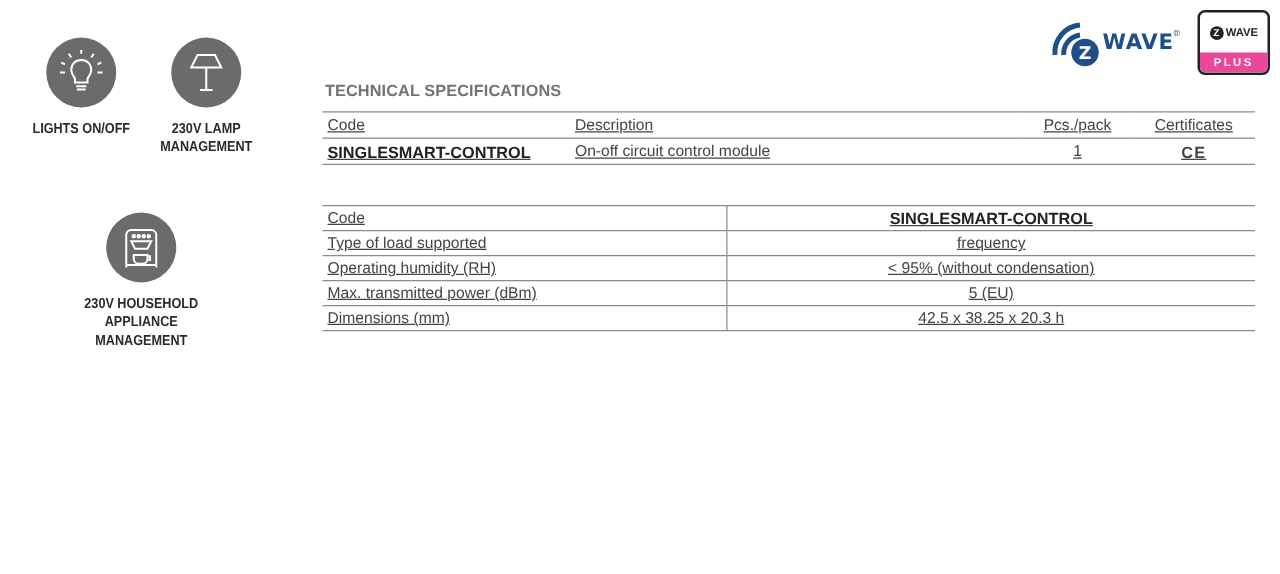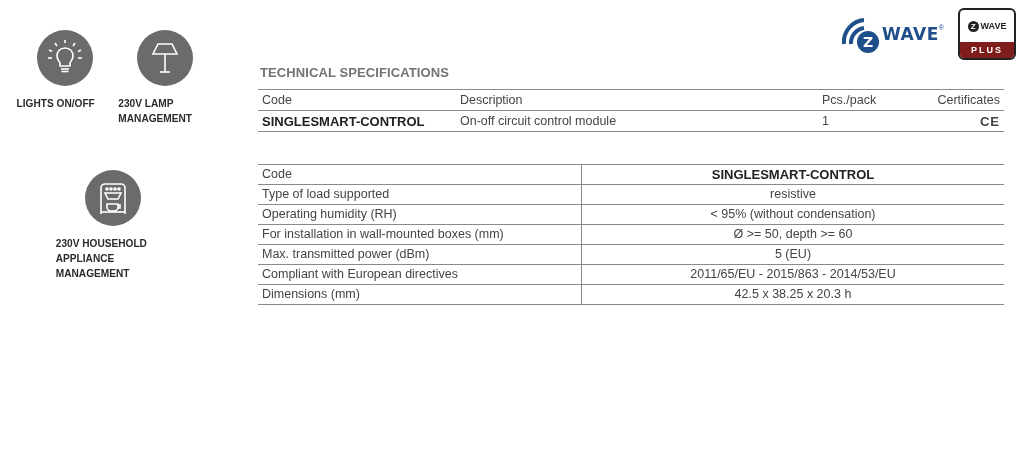--- a/index.html
+++ b/index.html
@@ -1,46 +1,46 @@
 <!DOCTYPE html>
 <html><head>
 <meta charset="utf-8">
 <style>
   html, body { margin:0; padding:0; background:#ffffff; }
   body { width:1024px; height:459px; position:relative; overflow:hidden;
          font-family:"Liberation Sans", sans-serif; color:#3a3a3a; }
-  .feature { position:absolute; }
+  .feature { position:absolute; text-align:center; }
   .feature .circle { width:56px; height:56px; border-radius:50%; background:#6b6b6b;
                      margin:0 auto; display:flex; align-items:center; justify-content:center; }
   .feature .lbl { font-family:"Liberation Sans", sans-serif; font-weight:bold; font-size:11.5px;
                   color:#2a2a2a; line-height:15px; margin-top:10px; transform:scaleX(0.88);
                   white-space:nowrap; }
   #f1 { left:10px; top:30px; width:110px; }
   #f2 { left:112px; top:30px; width:106px; }
   #f3 { left:48px; top:170px; width:130px; }
 
   .logos { position:absolute; top:8px; right:8px; display:flex; align-items:center; gap:14px; }
   .zwave-logo { display:flex; align-items:center; }
   .zwave-word { font-weight:bold; font-size:17px; color:#1f4f8a; letter-spacing:0.5px; font-family:"DejaVu Sans", sans-serif; }
   .zplus { width:54px; height:48px; border:2px solid #222; border-radius:6px; background:#fff;
            display:flex; flex-direction:column; overflow:hidden; }
   .zplus .top { flex:1; display:flex; align-items:center; justify-content:center; font-size:9px; font-weight:bold; color:#222; }
-  .zplus .bot { height:16px; background:#7f1d1d; color:#fff; font-size:9px; font-weight:bold; letter-spacing:2px;
+  .zplus .bot { height:16px; background:#ec4899; color:#fff; font-size:9px; font-weight:bold; letter-spacing:2px;
                 display:flex; align-items:center; justify-content:center; }
 
   .section-title { position:absolute; left:260px; top:65px; font-weight:bold; font-size:13px; color:#737373; letter-spacing:0.1px; }
 
-  table { border-collapse:collapse; position:absolute; font-size:12.5px; color:#444; }
+  table { border-collapse:collapse; position:absolute; font-size:12.5px; color:#444;text-decoration:underline; }
   #t1 { left:258px; top:89px; width:746px; }
   #t1 td { padding:1px 4px; height:18px; border-bottom:1.5px solid #8a8a8a; }
   #t1 tr.hdr td { border-top:1.5px solid #8a8a8a; }
   #t1 .code { font-weight:bold; color:#222; font-size:13px; }
   #t1 .c-code { width:190px; }
-  #t1 .c-pcs { width:80px; }
-  #t1 .c-cert { width:90px; text-align:right; }
+  #t1 .c-pcs { width:80px; text-align:center; }
+  #t1 .c-cert { width:90px; text-align:center; }
 
   #t2 { left:258px; top:164px; width:746px; }
   #t2 td { padding:1px 4px; height:17px; border-bottom:1.2px solid #8a8a8a; line-height:15px; }
   #t2 tr:first-child td { border-top:1.5px solid #8a8a8a; }
   #t2 td.k { width:315px; border-right:1.2px solid #8a8a8a; }
   #t2 td.v { text-align:center; }
   #t2 td.v.code { font-weight:bold; color:#222; font-size:13px; }
 </style>
 </head>
 <body>
@@ -140,36 +140,28 @@
   </table>
 
 <table id="t2">
   <tbody>
       <tr>
         <td class="k">Code</td>
         <td class="v code">SINGLESMART-CONTROL</td>
       </tr>
   <tr>
         <td class="k">Type of load supported</td>
-        <td class="v">resistive</td>
+        <td class="v">frequency</td>
       </tr>
   <tr>
         <td class="k">Operating humidity (RH)</td>
         <td class="v">&lt; 95% (without condensation)</td>
       </tr>
   <tr>
-        <td class="k">For installation in wall-mounted boxes (mm)</td>
-        <td class="v">Ø &gt;= 50, depth &gt;= 60</td>
-      </tr>
-  <tr>
         <td class="k">Max. transmitted power (dBm)</td>
         <td class="v">5 (EU)</td>
-      </tr>
-  <tr>
-        <td class="k">Compliant with European directives</td>
-        <td class="v">2011/65/EU - 2015/863 - 2014/53/EU</td>
       </tr>
   <tr>
         <td class="k">Dimensions (mm)</td>
         <td class="v">42.5 x 38.25 x 20.3 h</td>
       </tr>
 </tbody>
   </table>
 
 </body></html>

